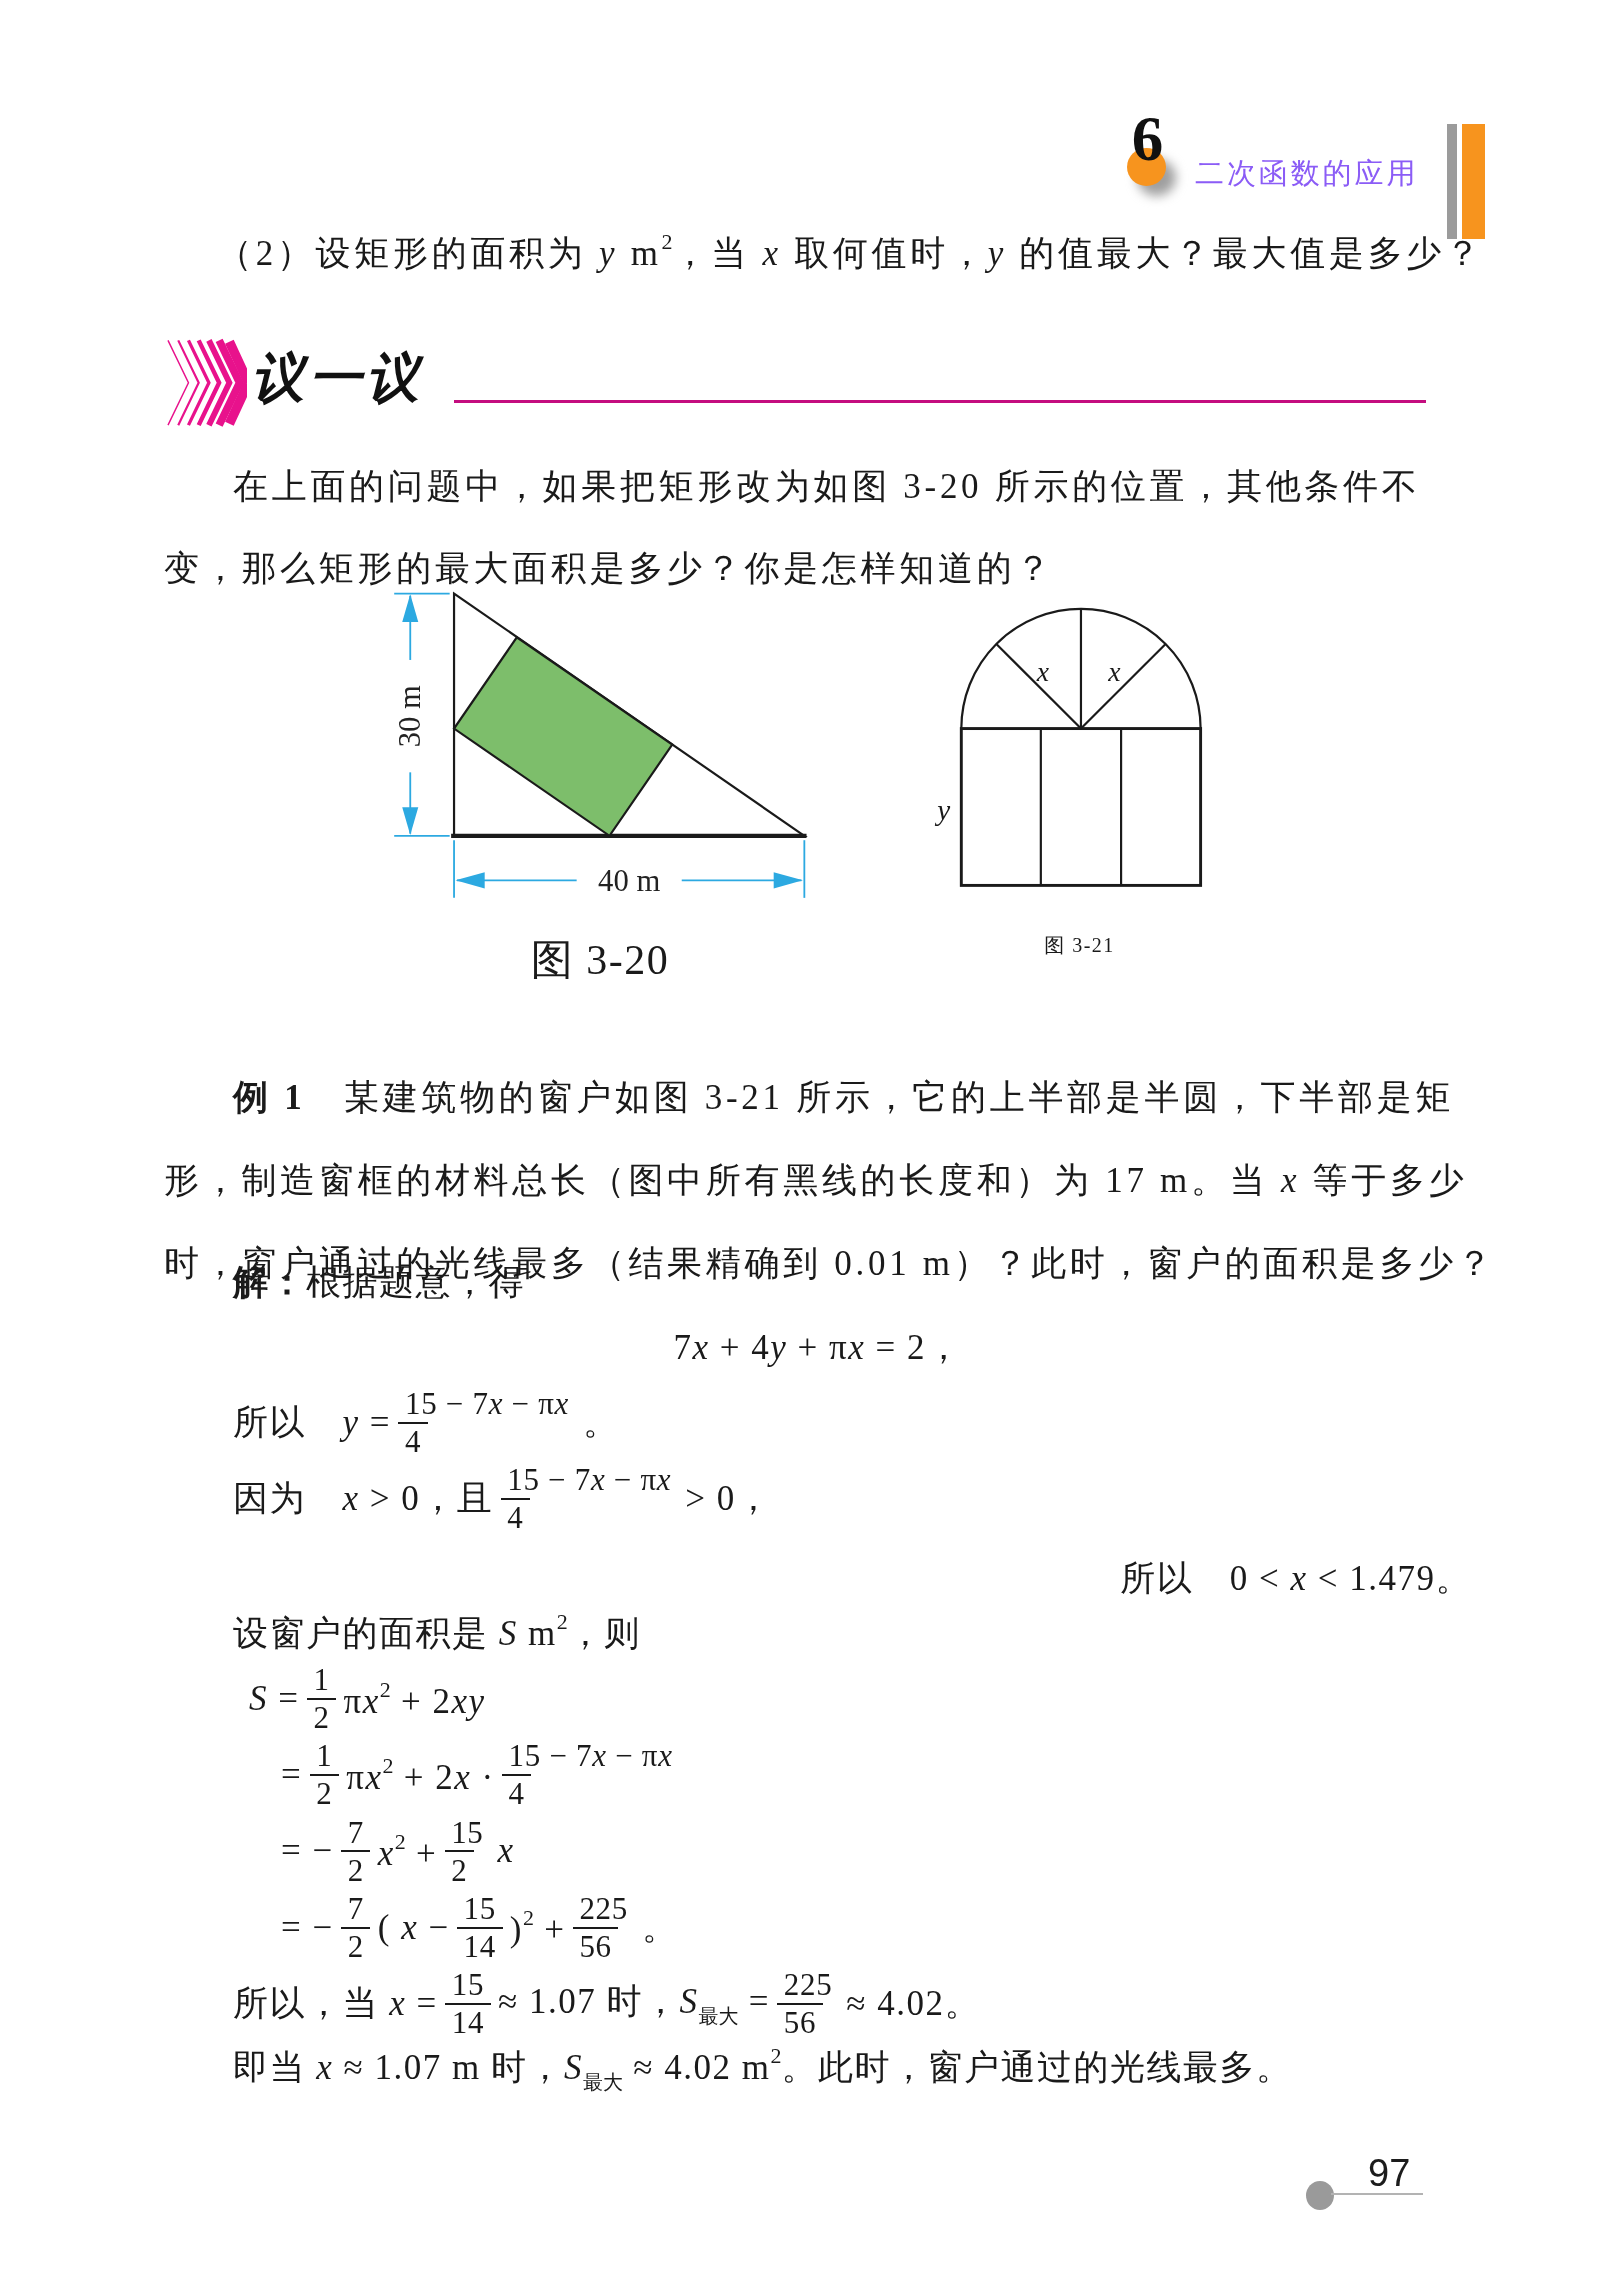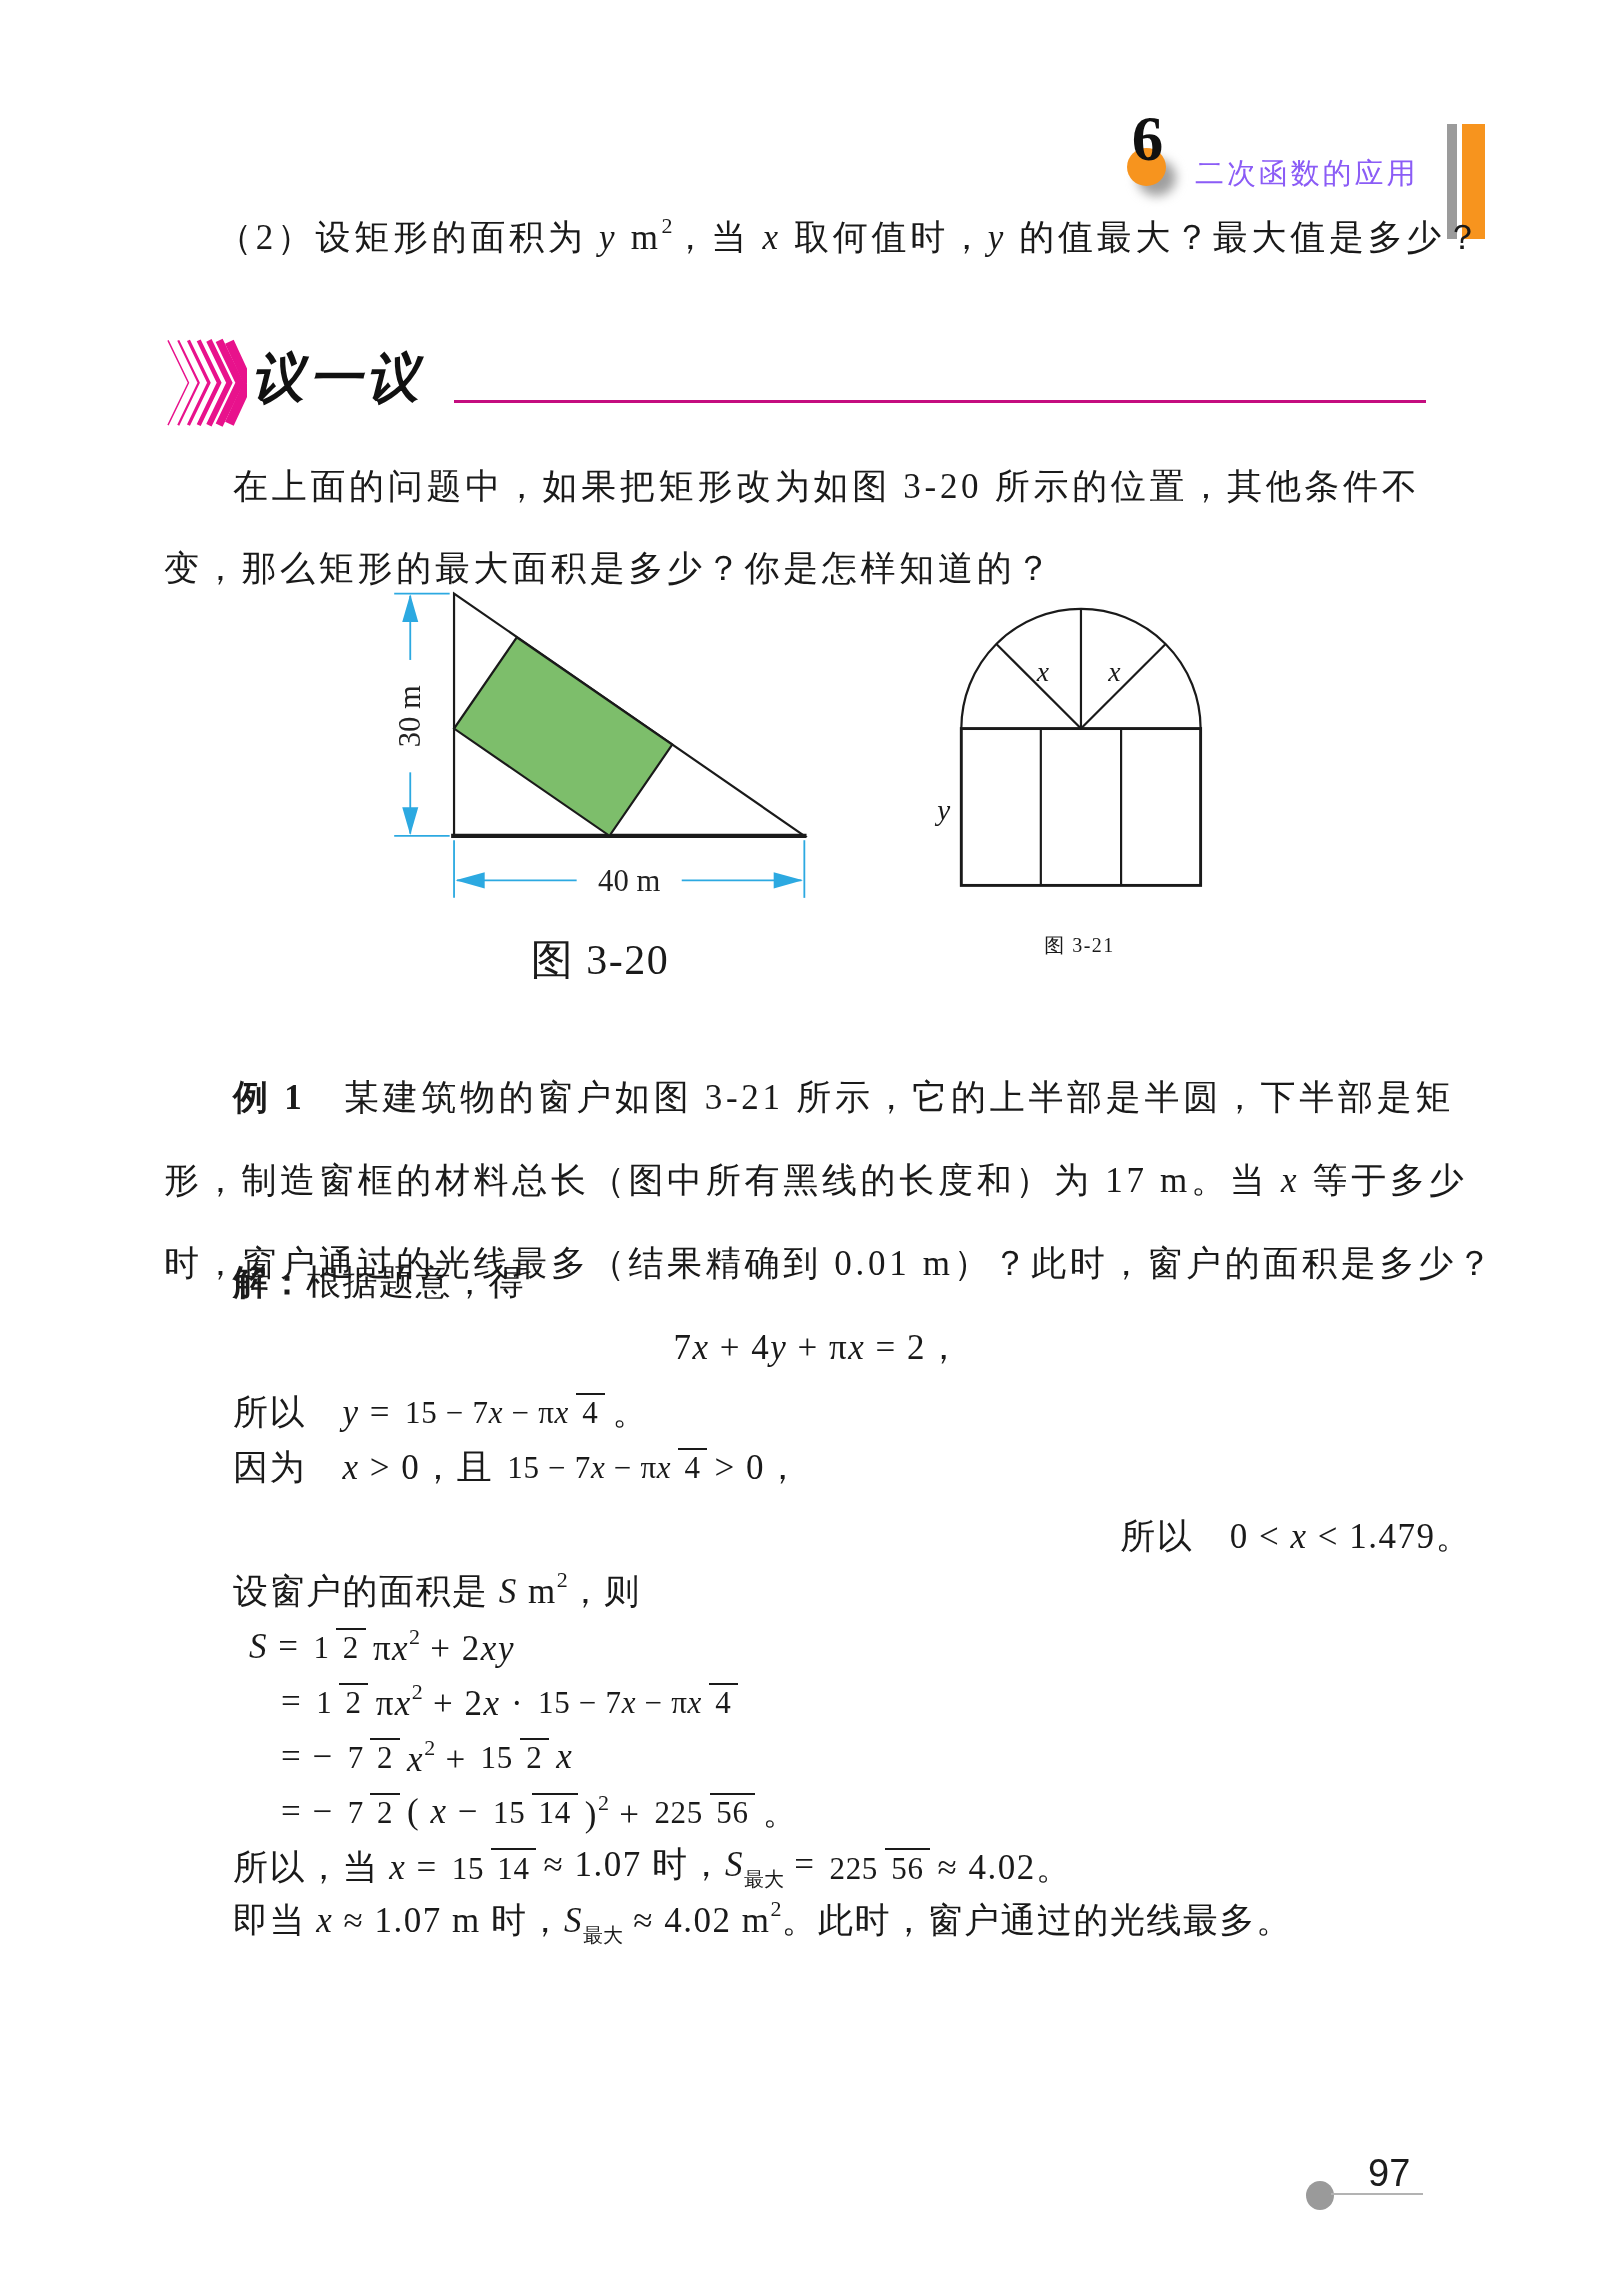--- a/index.html
+++ b/index.html
@@ -12,21 +12,21 @@
   .badge-circle{position:absolute;left:1127px;top:148px;width:39px;height:38px;border-radius:50%;background:#F7941E;}
   .badge-num{position:absolute;left:1122px;top:108px;width:51px;text-align:center;
              font-size:63px;line-height:1;font-weight:bold;color:#111;}
   .chapter-title{position:absolute;left:1195px;top:154px;font-size:29px;color:#8b5cf6;letter-spacing:2.9px;white-space:nowrap;}
   .bar-gray{position:absolute;left:1447px;top:124px;width:9.5px;height:115px;background:#9b9b9b;}
   .bar-orange{position:absolute;left:1462px;top:124px;width:23.4px;height:115px;background:#F7941E;}
 
   
   .textline{white-space:nowrap;}
   .intro{position:absolute;left:164px;top:213px;width:1308px;font-size:35px;letter-spacing:3.7px;}
-  .intro .textline{padding-left:53px;}
+  .intro .textline{padding-left:53px;margin-top:16px;}
 
   .sec-chevrons{position:absolute;left:165px;top:336px;}
   .section-title{position:absolute;left:251px;top:343px;font-size:53px;font-weight:bold;font-style:italic;
                  letter-spacing:4.4px;color:#111;}
   .section-rule{position:absolute;left:454px;top:400px;width:972px;height:2.9px;background:#C40D7F;}
 
   .discuss{position:absolute;left:164px;top:446px;width:1308px;font-size:35px;line-height:82px;letter-spacing:3.7px;}
   .pl-indent{padding-left:69px;}
 
   .example{position:absolute;left:164px;top:1056px;width:1308px;font-size:35px;line-height:83px;letter-spacing:3.7px;}
@@ -39,21 +39,21 @@
 
   
   #solution{position:absolute;left:164px;top:1254px;width:1308px;}
   .sol-line{display:flex;align-items:center;white-space:nowrap;font-size:35px;
             min-height:53px;margin:2.2px 0;padding-left:69px;letter-spacing:1.5px;}
   .sol-center{justify-content:center;padding-left:0;margin:11.7px 0;}
   .ind-s{padding-left:85px;}
   .ind-eq{padding-left:117px;}
   .gap-top{margin-top:16px;justify-content:flex-end;}
 
-  .frac{display:inline-flex;flex-direction:row;align-items:flex-end;margin:0 7.3px;line-height:1.02;}
+  .frac{display:inline-flex;flex-direction:column;align-items:flex-start;margin:0 7.3px;line-height:1.02;}
   .fnum,.fden{display:block;padding:2.2px 6.6px;font-size:31px;text-align:center;letter-spacing:0.7px;}
   .fden{border-top:2.2px solid #1a1a1a;}
 
   .it{font-style:italic;}
   .bd{font-weight:bold;}
   .sp{font-size:22px;vertical-align:16px;letter-spacing:0;}
   .sb{font-size:20px;vertical-align:-10.2px;letter-spacing:0;}
 
   
   .pg-dot{position:absolute;left:1306px;top:2181px;width:28px;height:29px;border-radius:50%;background:#9a9a9a;}

